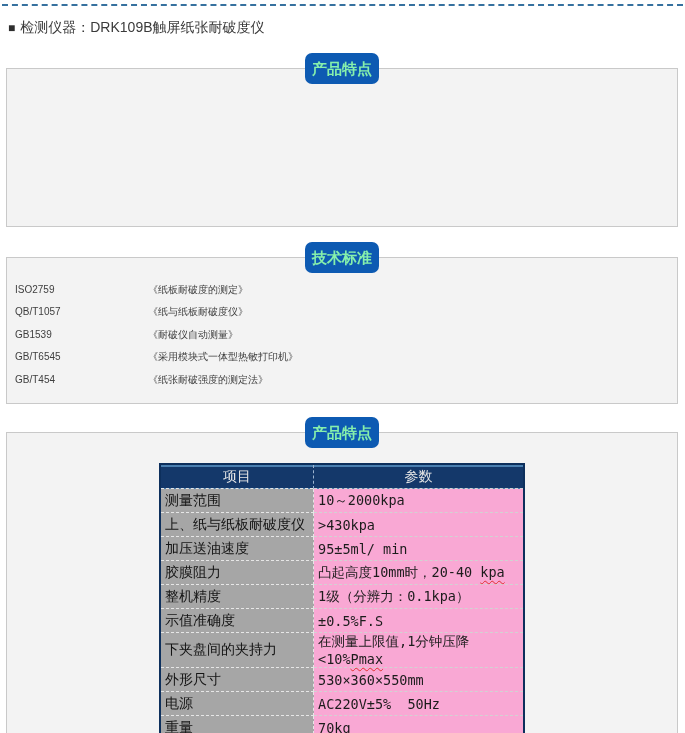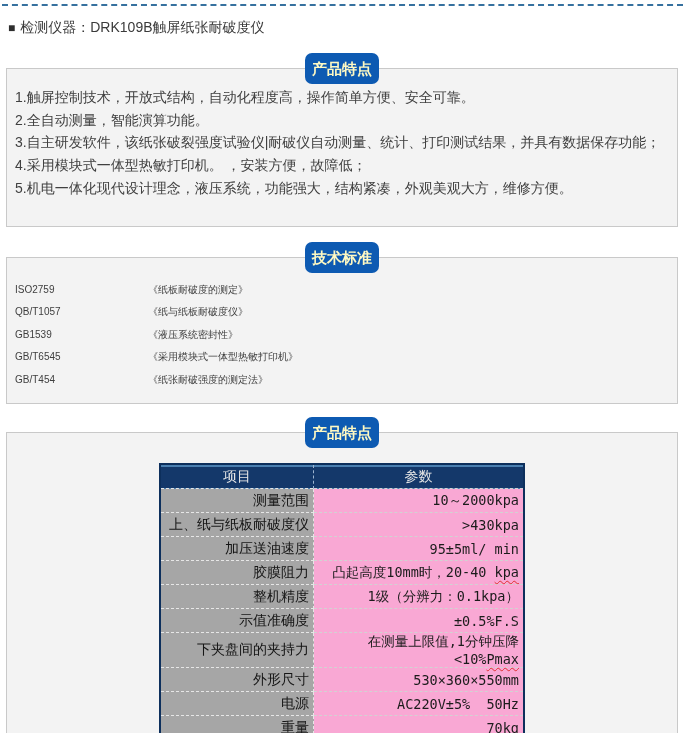--- a/index.html
+++ b/index.html
@@ -21,21 +21,21 @@
   }
   .top-dashed{border-top:2px dashed var(--dash-blue);margin:4px 2px 0 2px;height:0;}
   .doc-header{margin:13px 8px 0 8px;font-size:14px;color:#3a3a3a;display:flex;align-items:center;gap:5px;}
   .doc-header .bullet{font-size:12px;color:#2e2e2e;line-height:1;}
   .panel{
     position:relative;margin:0 6px;background:var(--panel-bg);
     border:1px solid var(--panel-border);box-sizing:border-box;width:672px;
   }
   .badge{
     position:absolute;top:-16px;left:50%;transform:translateX(-50%);
-    background:var(--accent-blue);color:#fef9c3;font-weight:bold;font-size:15px;
+    background:var(--accent-blue);color:#86efac;font-weight:bold;font-size:15px;
     line-height:1;padding:8px 7px;border-radius:7px;white-space:nowrap;z-index:2;
   }
   
   .panel-features{margin-top:31px;min-height:159px;}
   .features-list{padding:17px 12px 10px 8px;font-size:14px;color:var(--text-main);line-height:22.7px;}
   .feature-item{word-break:break-all;}
   
   .panel-standards{margin-top:30px;min-height:140px;}
   .standards-list{padding:21px 12px 12px 8px;font-size:10px;color:var(--text-main);line-height:22.4px;}
   .standard-row{display:flex;}
@@ -45,21 +45,21 @@
   .spec-table{
     margin:30px auto 2px auto;border-collapse:collapse;
     border:2px solid var(--table-border);
     font-size:14px;table-layout:fixed;width:366px;
   }
   .spec-table th{
     background:linear-gradient(180deg,#4a7fb0 0,#4a7fb0 2px,var(--table-navy) 2px);
     color:#e6e6e6;font-weight:normal;height:23px;padding:0 4px;
   }
   .spec-table th.col-item{width:144px;border-right:1px dashed #9db4d0;}
-  .spec-table td{height:23px;padding:0 4px;text-align:right;}
+  .spec-table td{height:23px;padding:0 4px;text-align:left;}
   .spec-table td.label-cell{
     background:var(--gray-cell);color:#151515;width:144px;
     border:1px dashed #e6e6e6;
   }
   .spec-table td.value-cell{
     background:#f9a8d4;color:#1c1c1c;border:1px dashed #d2d2d2;
     font-family:"DejaVu Sans Mono","Liberation Mono",monospace;font-size:13.5px;
     white-space:pre-wrap;
   }
   .misspell{
@@ -74,43 +74,36 @@
 
 <div class="top-dashed"></div>
 
 <div class="doc-header">
   <span class="bullet">■</span>
   <span>检测仪器：DRK109B触屏纸张耐破度仪</span>
 </div>
 
 <div class="panel panel-features">
   <div class="badge">产品特点</div>
-  <div class="features-list">
-      <div class="feature-item">1.触屏控制技术，开放式结构，自动化程度高，操作简单方便、安全可靠。</div>
-      <div class="feature-item">2.全自动测量，智能演算功能。</div>
-      <div class="feature-item">3.自主研发软件，该纸张破裂强度试验仪|耐破仪自动测量、统计、打印测试结果，并具有数据保存功能；</div>
-      <div class="feature-item">4.采用模块式一体型热敏打印机。 ，安装方便，故障低；</div>
-      <div class="feature-item">5.机电一体化现代设计理念，液压系统，功能强大，结构紧凑，外观美观大方，维修方便。</div>
-    </div>
 </div>
 
 <div class="panel panel-standards">
   <div class="badge">技术标准</div>
   <div class="standards-list">
       <div class="standard-row">
         <span class="standard-code">ISO2759</span>
         <span class="standard-name">《纸板耐破度的测定》</span>
       </div>
       <div class="standard-row">
         <span class="standard-code">QB/T1057</span>
         <span class="standard-name">《纸与纸板耐破度仪》</span>
       </div>
       <div class="standard-row">
         <span class="standard-code">GB1539</span>
-        <span class="standard-name">《液压系统密封性》</span>
+        <span class="standard-name">《耐破仪自动测量》</span>
       </div>
       <div class="standard-row">
         <span class="standard-code">GB/T6545</span>
         <span class="standard-name">《采用模块式一体型热敏打印机》</span>
       </div>
       <div class="standard-row">
         <span class="standard-code">GB/T454</span>
         <span class="standard-name">《纸张耐破强度的测定法》</span>
       </div>
     </div>

